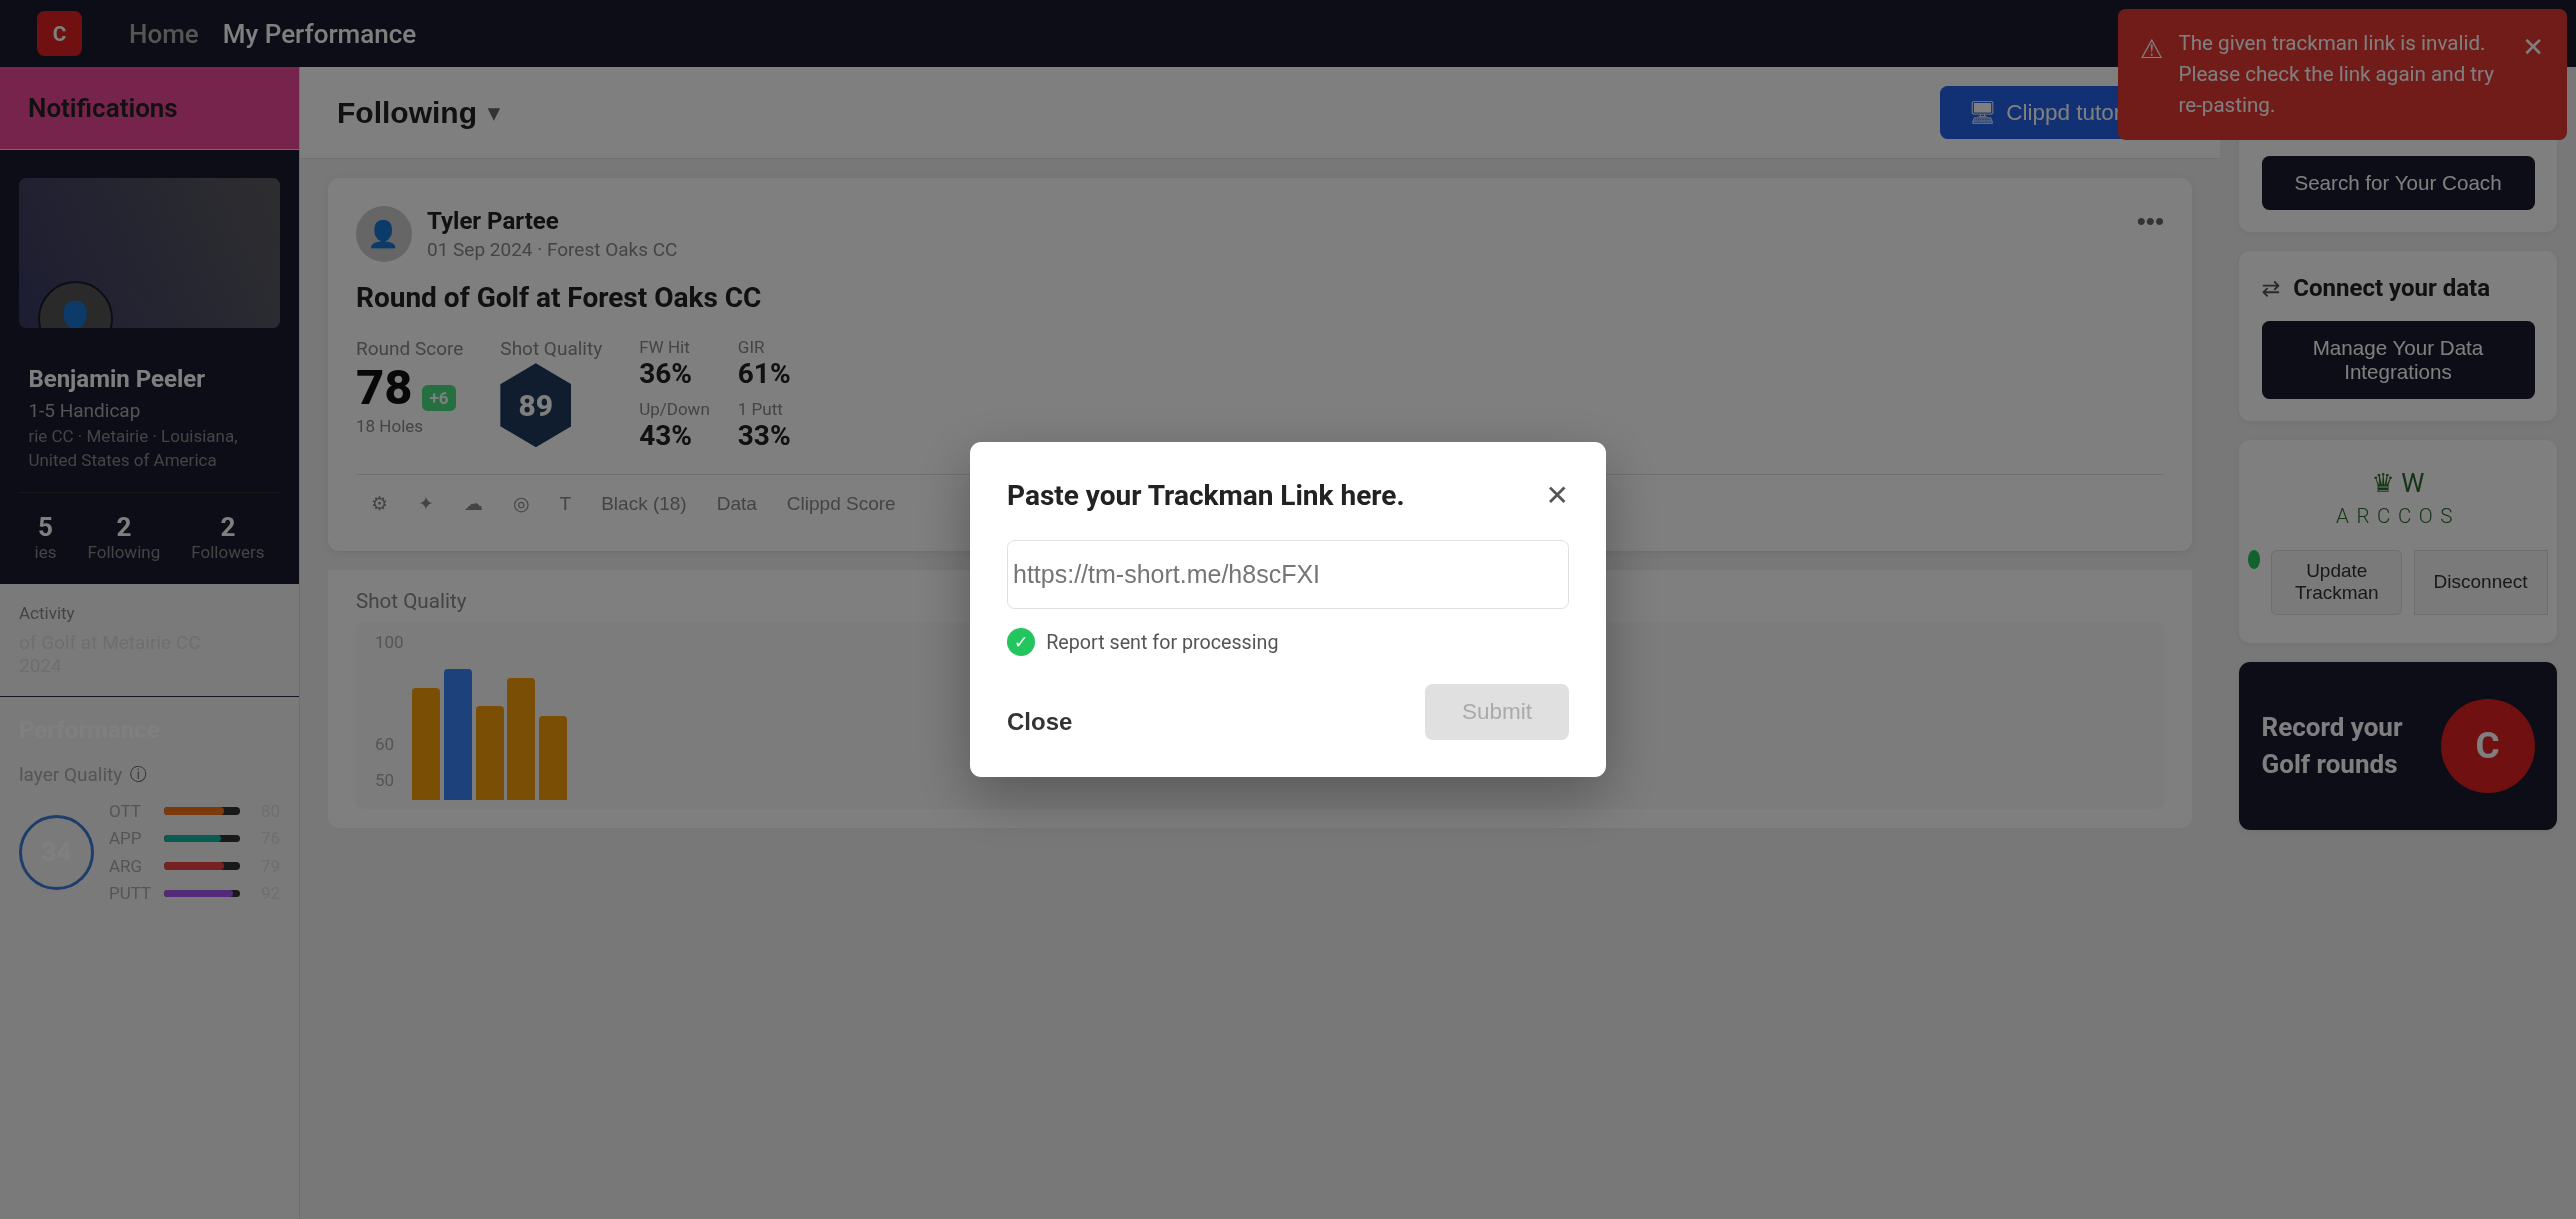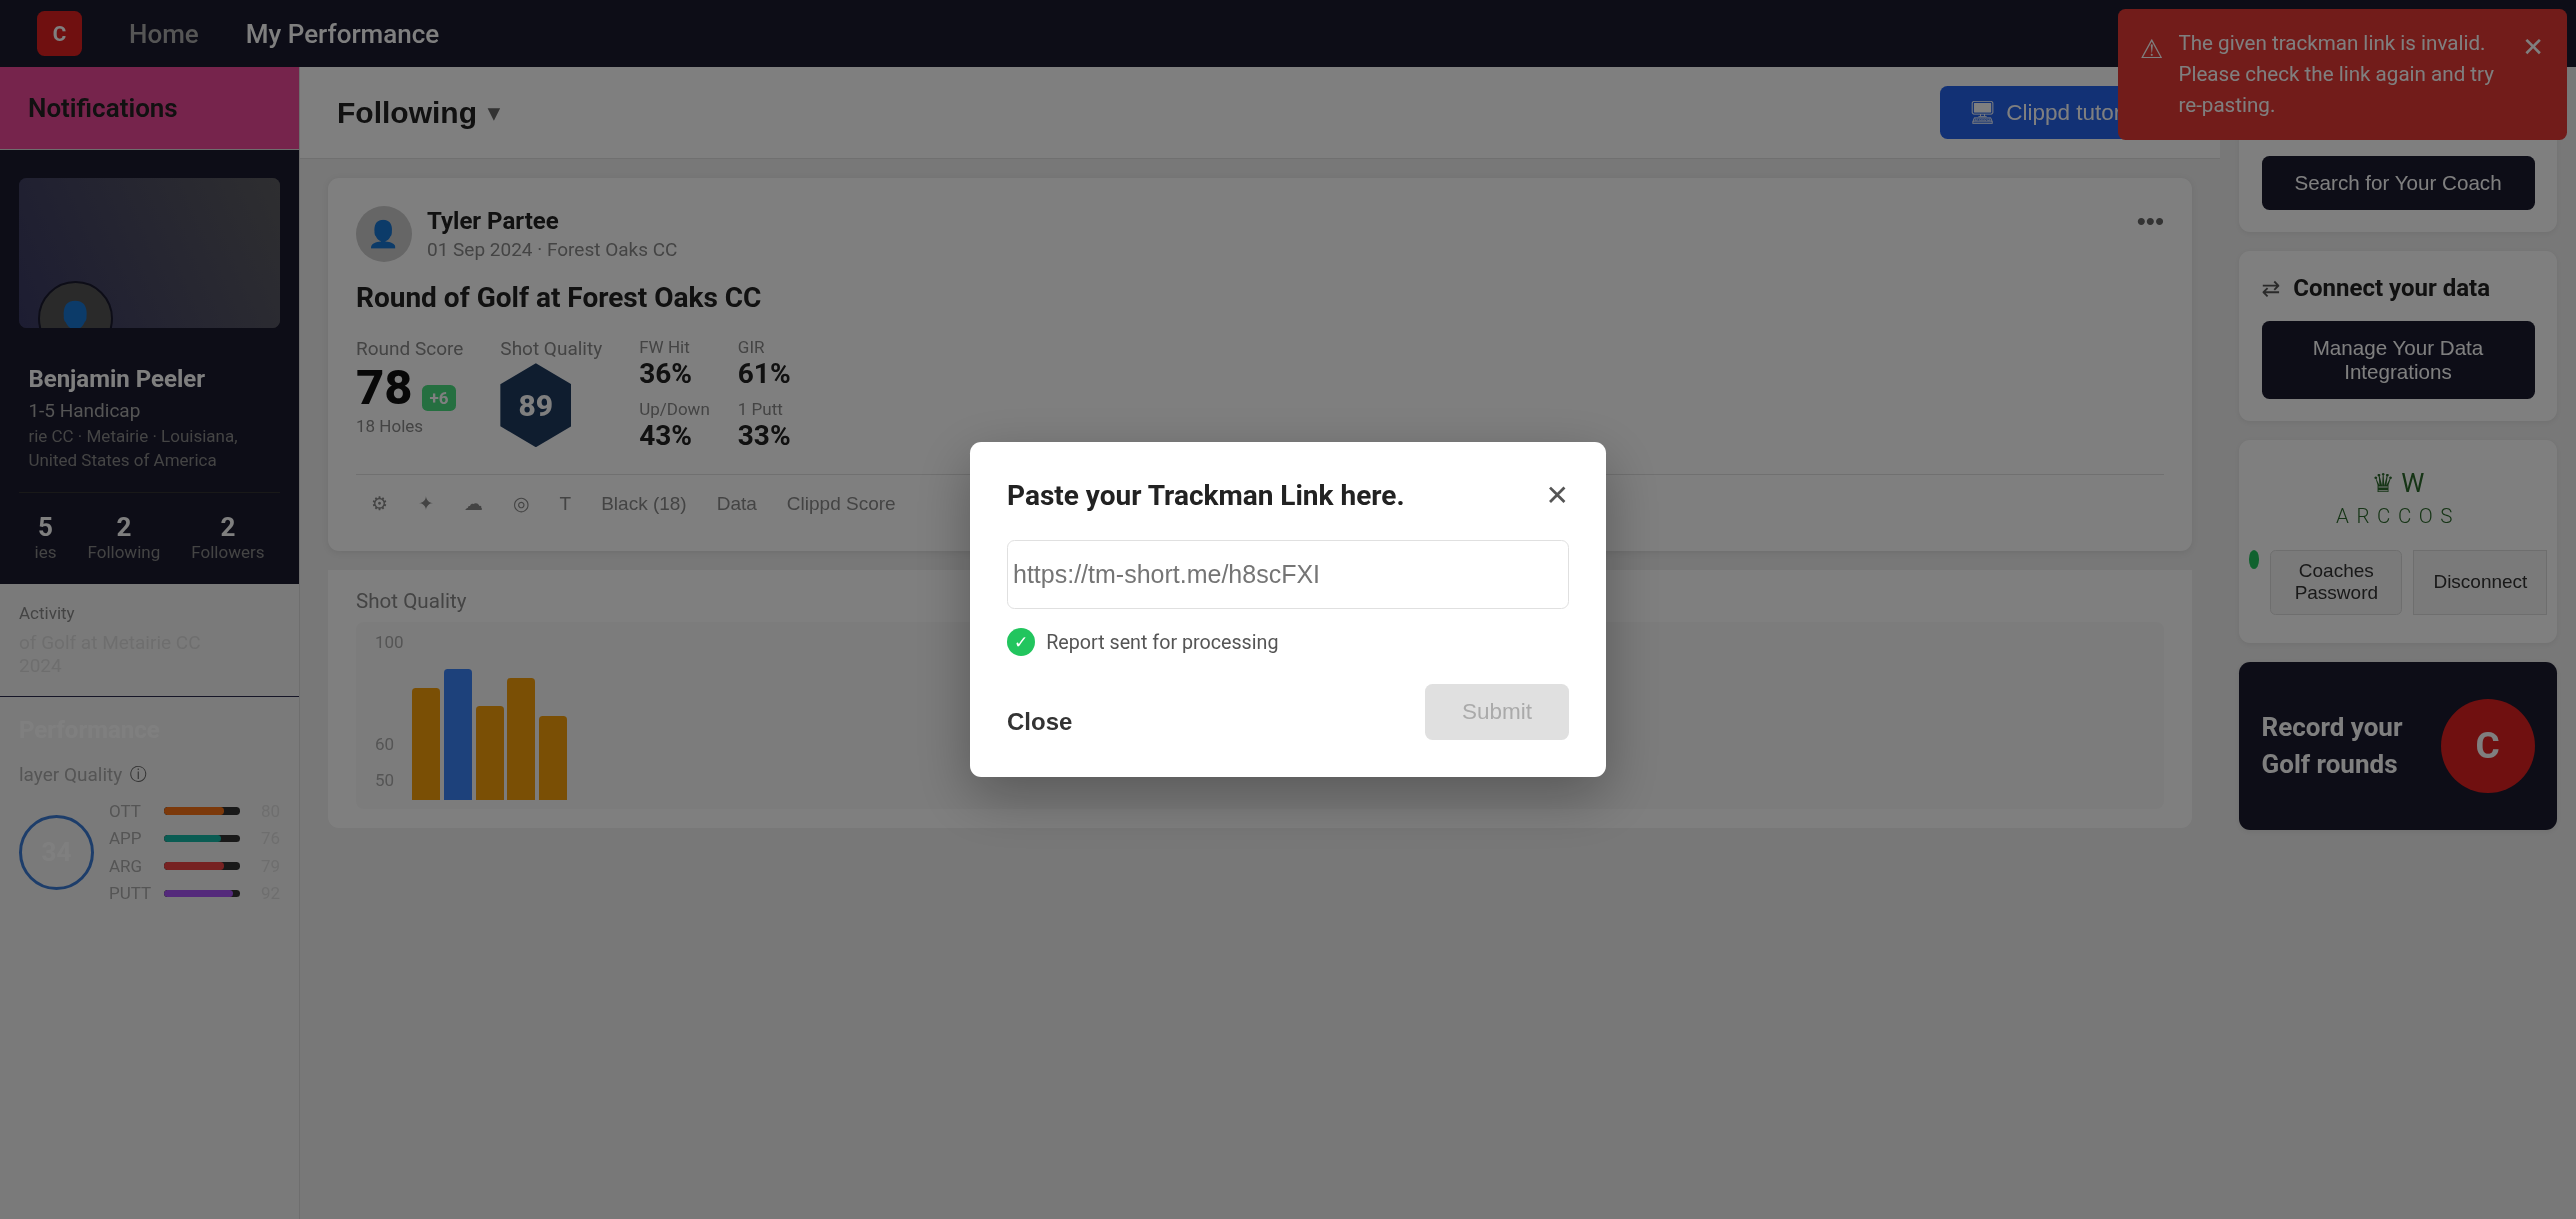--- a/index.html
+++ b/index.html
@@ -31,21 +31,21 @@
       display: flex;
       align-items: center;
       justify-content: center;
       color: white;
       font-weight: bold;
       font-size: 20.6px;
       margin-right: 47px;
     }
     .nav-links {
       display: flex;
-      gap: 47px;
+      gap: 24px;
       flex: 1;
     }
     .nav-link {
       color: #aaa;
       text-decoration: none;
       font-size: 26px;
       font-weight: 500;
     }
     .nav-link.active {
       color: white;
@@ -976,21 +976,21 @@
       <button class="manage-btn">Manage Your Data Integrations</button>
     </div>
 
     <div class="arccos-card">
       <div style="text-align:center;">
         <div style="color:#2d6a2d; font-size:26px; margin-bottom:5.6px;">♛ W</div>
         <div style="color:#2d6a2d; font-size:20.6px; letter-spacing:7.5px; font-weight:300;">ARCCOS</div>
       </div>
       <div class="arccos-actions">
         <span class="connected-dot"></span>
-        <button class="update-pwd-btn">Coaches Password</button>
+        <button class="update-pwd-btn">Update Trackman</button>
         <button class="disconnect-btn">Disconnect</button>
       </div>
     </div>
 
     <div class="record-card">
       <div class="record-text">
         <div class="record-title">Record your Golf rounds</div>
       </div>
       <div class="record-logo">C</div>
     </div>

